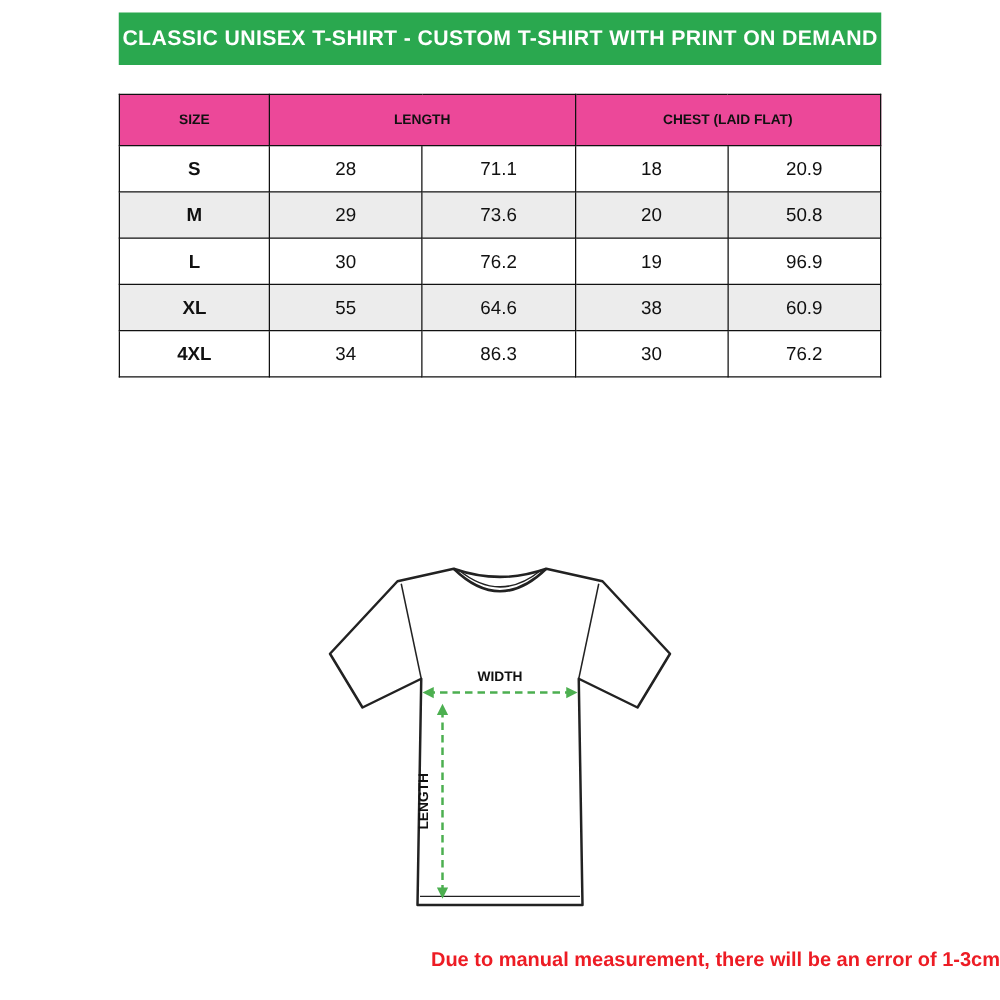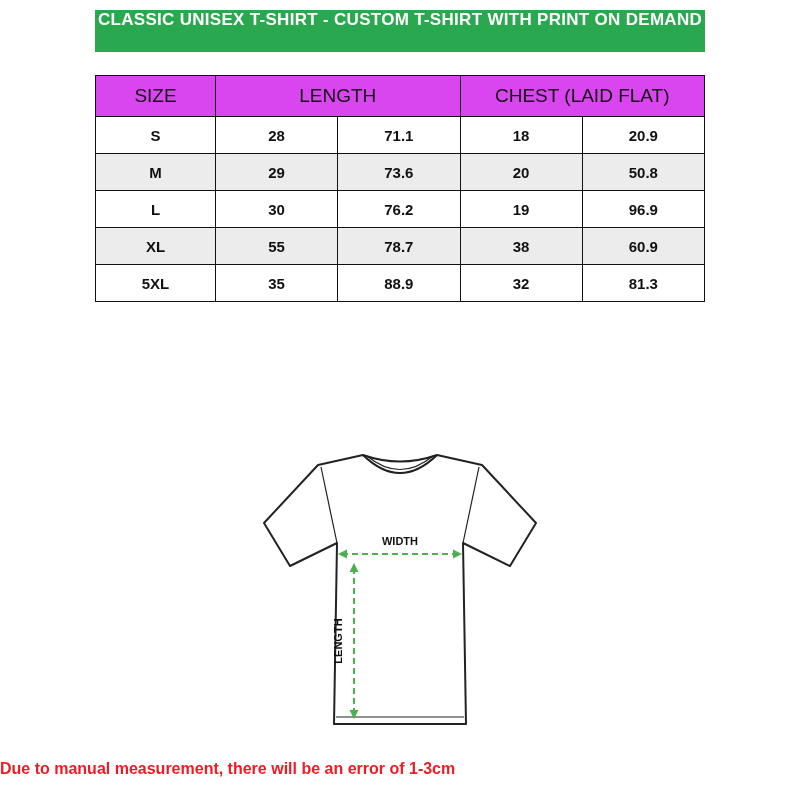--- a/index.html
+++ b/index.html
@@ -10,49 +10,49 @@
   }
   html,body{margin:0;padding:0;}
   body{
     width:800px;height:800px;background:#ffffff;
     font-family:"Liberation Sans", sans-serif;
     position:relative;overflow:hidden;
   }
   .banner{
     position:absolute;left:95px;top:10px;width:610px;height:42px;
     background:var(--green);color:#ffffff;
-    display:flex;justify-content:center;
+    display:flex;align-items:center;justify-content:center;
     font-weight:bold;font-size:17px;letter-spacing:.3px;
     text-transform:uppercase;text-align:center;
   }
   table.size-chart{
     position:absolute;left:95px;top:75px;width:610px;
     border-collapse:collapse;table-layout:fixed;
     font-size:15px;color:#111;
   }
   table.size-chart th, table.size-chart td{
     border:1px solid var(--border);
     text-align:center;vertical-align:middle;
     height:36px;padding:0;
   }
   table.size-chart thead th{
-    height:40px;font-weight:normal;background:#d946ef;font-size:19px;
+    height:40px;font-weight:bold;background:#ec4899;font-size:11px;
   }
   table.size-chart col.size-col{width:120px;}
   table.size-chart tbody th{font-weight:bold;}
-  table.size-chart tbody td{font-weight:bold;}
+  table.size-chart tbody td{font-weight:normal;}
   table.size-chart tbody tr:nth-child(odd){background:#ffffff;}
   table.size-chart tbody tr:nth-child(even){background:#ececec;}
   .tshirt-wrap{
     position:absolute;left:50%;top:435px;transform:translateX(-50%);
     width:300px;height:315px;
   }
   .note{
     position:absolute;left:0;top:760px;width:800px;
-    text-align:left;color:var(--red);
+    text-align:right;color:var(--red);
     font-weight:bold;font-size:16px;
   }
 </style>
 </head>
 <body>
 
 <div class="banner">
   <span>CLASSIC UNISEX T-SHIRT - CUSTOM T-SHIRT WITH PRINT ON DEMAND</span>
 </div>
 
@@ -89,30 +89,30 @@
       <tr>
         <th>L</th>
         <td>30</td>
         <td>76.2</td>
         <td>19</td>
         <td>96.9</td>
       </tr>
       <tr>
         <th>XL</th>
         <td>55</td>
-        <td>78.7</td>
+        <td>64.6</td>
         <td>38</td>
         <td>60.9</td>
       </tr>
       <tr>
-        <th>5XL</th>
-        <td>35</td>
-        <td>88.9</td>
-        <td>32</td>
-        <td>81.3</td>
+        <th>4XL</th>
+        <td>34</td>
+        <td>86.3</td>
+        <td>30</td>
+        <td>76.2</td>
       </tr>
     </tbody>
 </table>
 
 <div class="tshirt-wrap">
   <svg width="300" height="315" viewBox="0 0 300 315">
 
     <path d="M 113 20 L 68 30 L 14 88 L 40 131 L 87 108 L 84 289 L 216 289 L 213 108 L 260 131 L 286 88 L 232 30 L 187 20 Q 150 33 113 20 Z" fill="#ffffff" stroke="#222222" stroke-width="2" stroke-linejoin="round"></path>
 
     <path d="M 113 20 Q 150 56 187 20" fill="none" stroke="#222222" stroke-width="2"></path>

